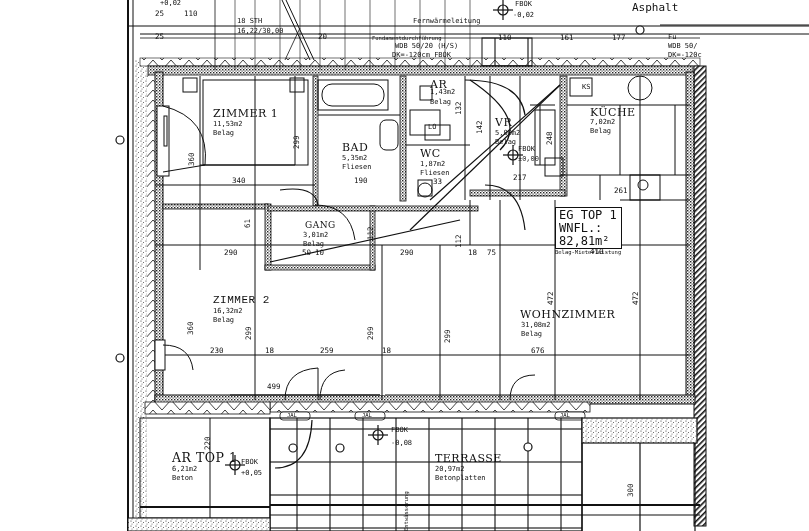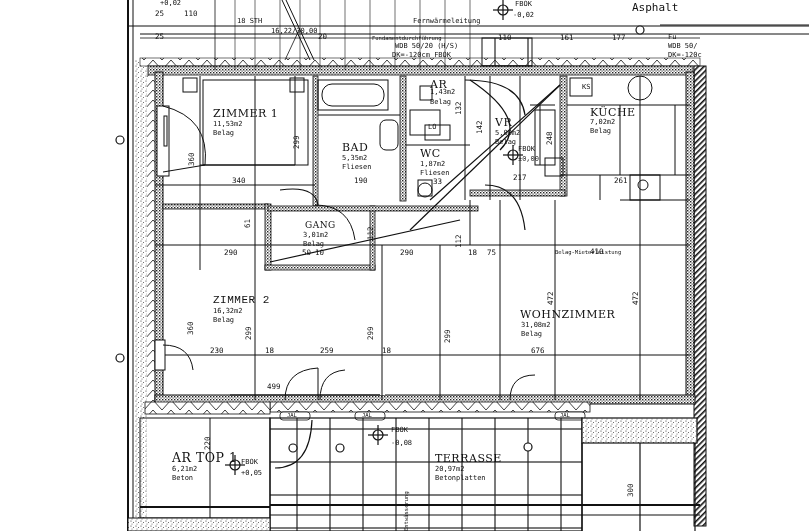--- a/index.html
+++ b/index.html
@@ -232,21 +232,21 @@
 <span class="lbl sm" style="left:515px;top:1px;">FBOK</span>
 <span class="lbl sm" style="left:513px;top:12px;">-0,02</span>
 <span class="lbl sm" style="left:413px;top:18px;">Fernwärmeleitung</span>
 <span class="lbl xs" style="left:372px;top:36px;">Fundamentdurchführung</span>
 <span class="lbl sm" style="left:395px;top:43px;">WDB 50/20 (H/S)</span>
 <span class="lbl sm" style="left:392px;top:52px;text-align:right;">DK=-120cm FBOK</span>
 <span class="lbl sm" style="left:668px;top:34px;">Fu</span>
 <span class="lbl sm" style="left:668px;top:43px;">WDB 50/</span>
 <span class="lbl sm" style="left:668px;top:52px;">DK=-120c</span>
 <span class="lbl sm" style="left:237px;top:18px;">18 STH</span>
-<span class="lbl sm" style="left:237px;top:28px;padding-left:34px;">16,22/30,00</span>
+<span class="lbl sm" style="left:237px;top:28px;">16,22/30,00</span>
 
 
 <span class="lbl dim" style="left:155px;top:10px;">25</span>
 <span class="lbl dim" style="left:184px;top:10px;">110</span>
 <span class="lbl dim" style="left:155px;top:33px;">25</span>
 <span class="lbl dim" style="left:318px;top:33px;">20</span>
 <span class="lbl dim" style="left:498px;top:34px;">110</span>
 <span class="lbl dim" style="left:560px;top:34px;">161</span>
 <span class="lbl dim" style="left:612px;top:34px;">177</span>
 
@@ -285,23 +285,28 @@
 <span class="lbl dim vert" style="left:546px;top:145px;">248</span>
 <span class="lbl sm" style="left:518px;top:146px;">FBOK</span>
 <span class="lbl sm" style="left:518px;top:156px;font-family:Liberation Mono, monospace;">±0,00</span>
 <span class="lbl dim" style="left:513px;top:174px;">217</span>
 
 
 <span class="lbl room" style="left:590px;top:107px;">KÜCHE</span>
 <span class="lbl sm" style="left:590px;top:119px;">7,02m2</span>
 <span class="lbl sm" style="left:590px;top:128px;">Belag</span>
 <span class="lbl sm" style="left:582px;top:84px;">KS</span>
-<span class="lbl dim" style="left:614px;top:177px;">261</span>
-
-
+<span class="lbl dim" style="left:614px;top:187px;">261</span>
+
+
+<div class="wnfl">
+  <div>EG TOP 1</div>
+  <div>WNFL.:</div>
+  <div>82,81m²</div>
+</div>
 <span class="lbl xs" style="left:555px;top:250px;">Belag-Mieterleistung</span>
 <span class="lbl dim" style="left:590px;top:248px;">410</span>
 
 
 <span class="lbl room" style="left:305px;top:221px;font-size:9px;">GANG</span>
 <span class="lbl sm" style="left:303px;top:232px;">3,01m2</span>
 <span class="lbl sm" style="left:303px;top:241px;">Belag</span>
 <span class="lbl dim" style="left:224px;top:249px;">290</span>
 <span class="lbl dim" style="left:302px;top:249px;">50</span>
 <span class="lbl dim" style="left:315px;top:249px;">10</span>

